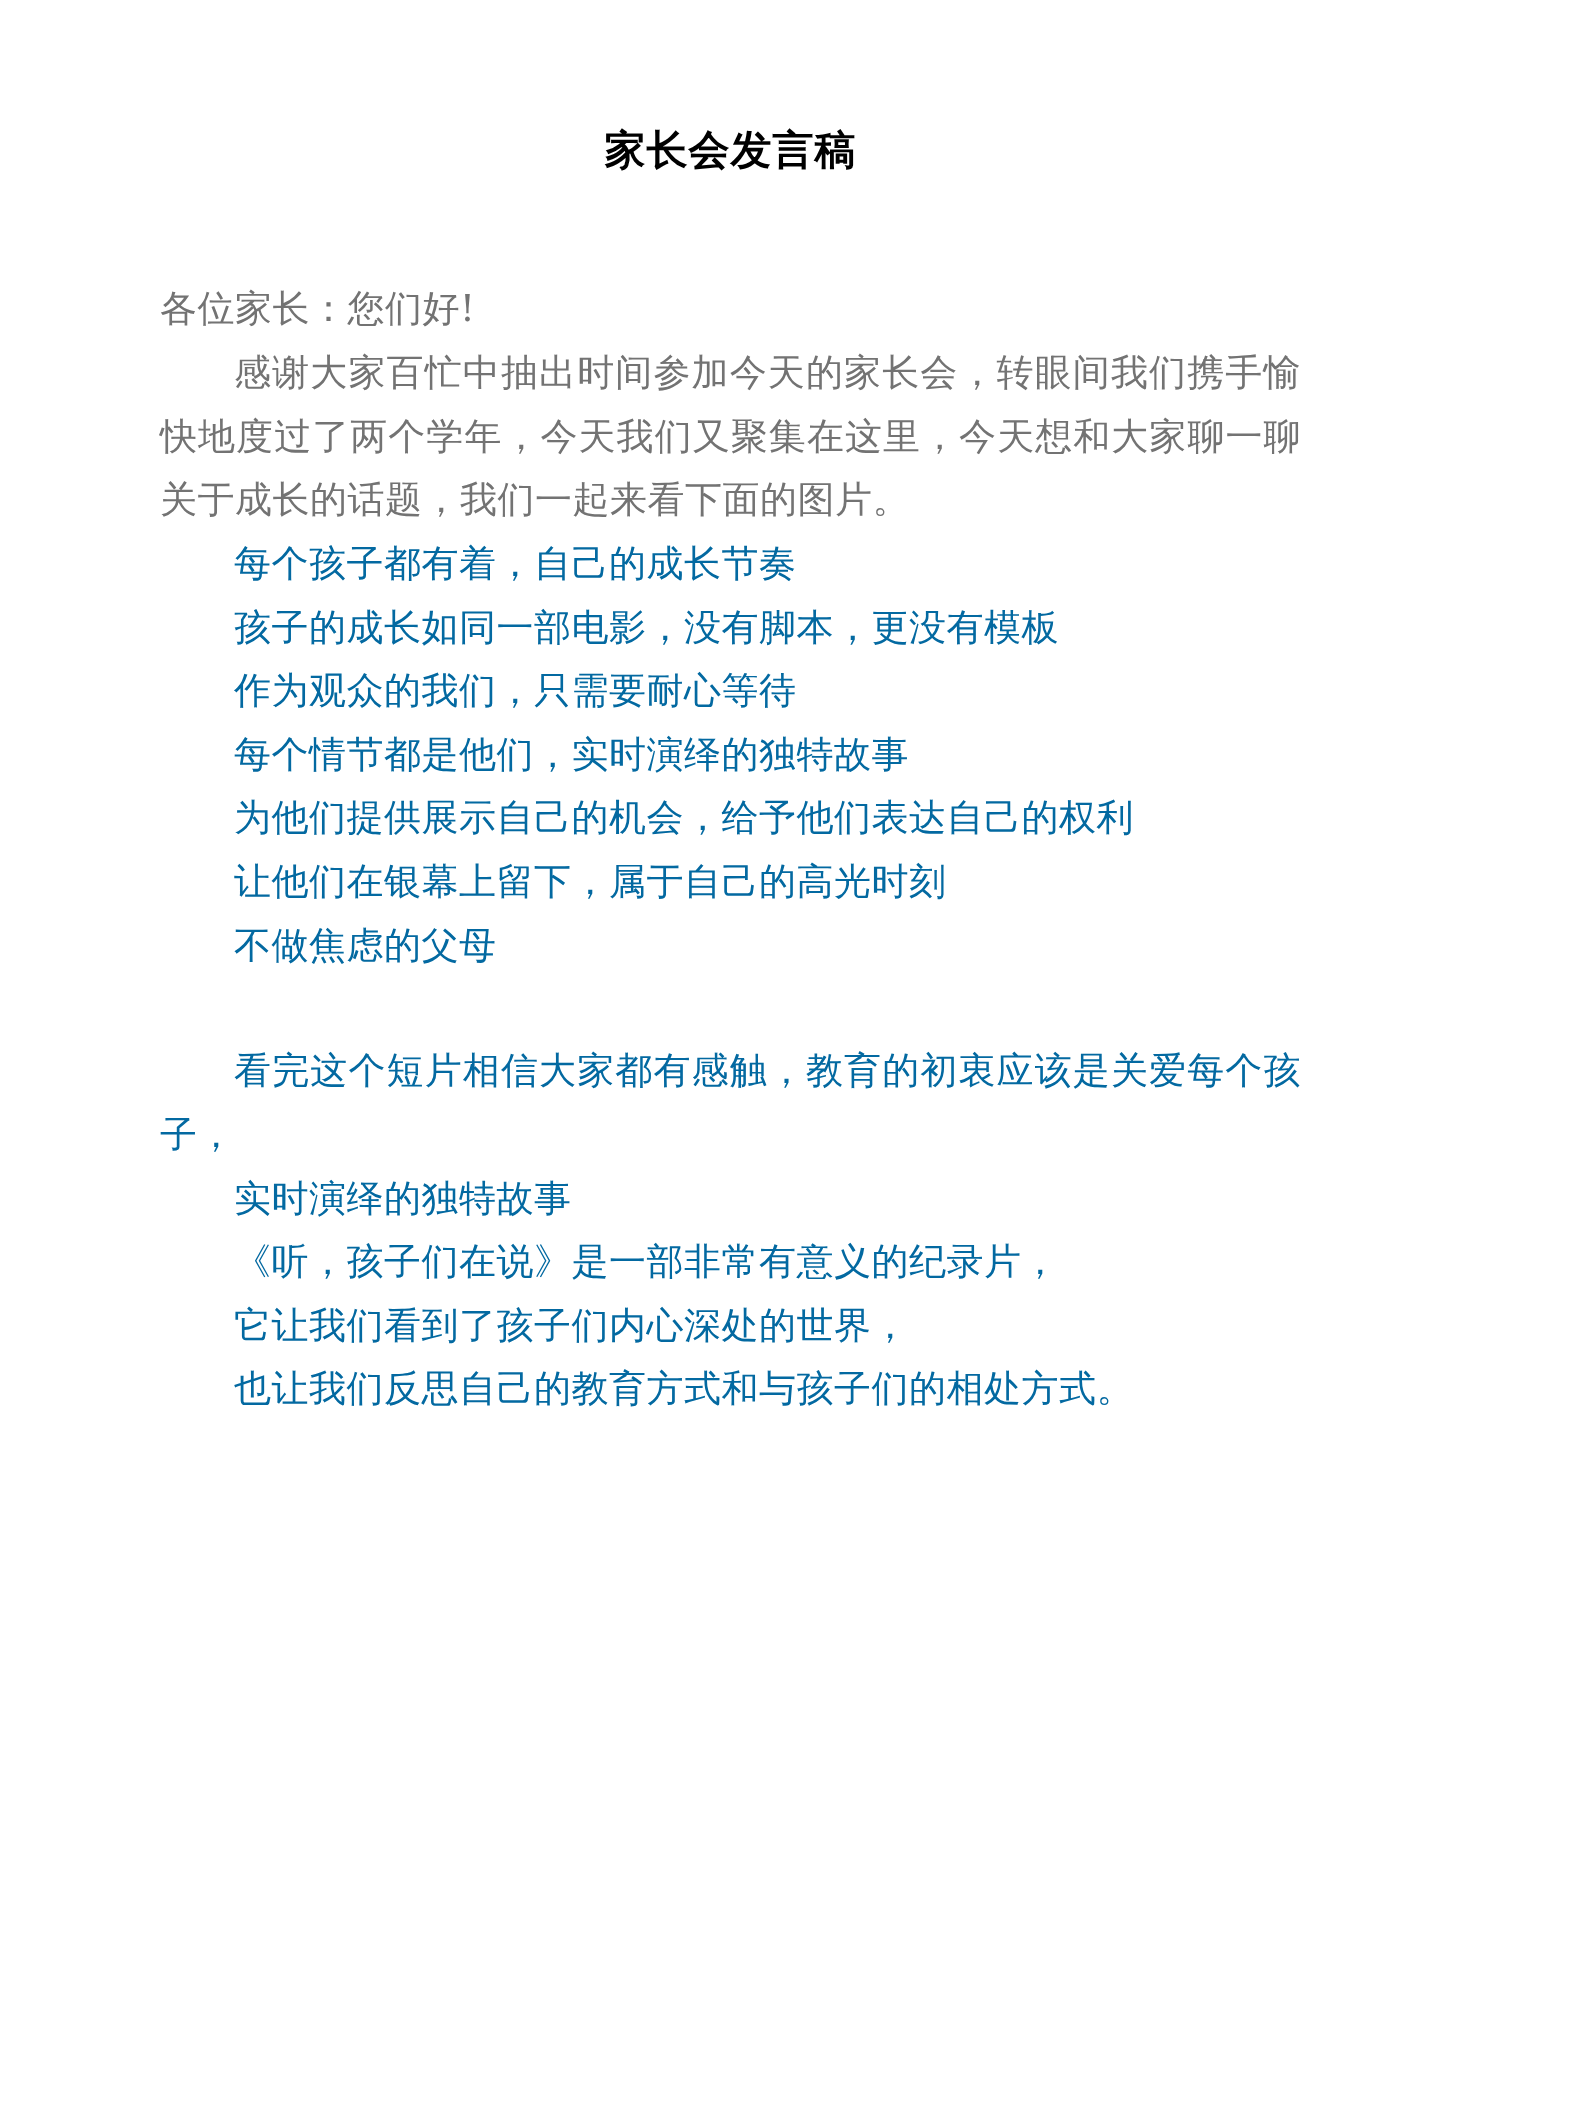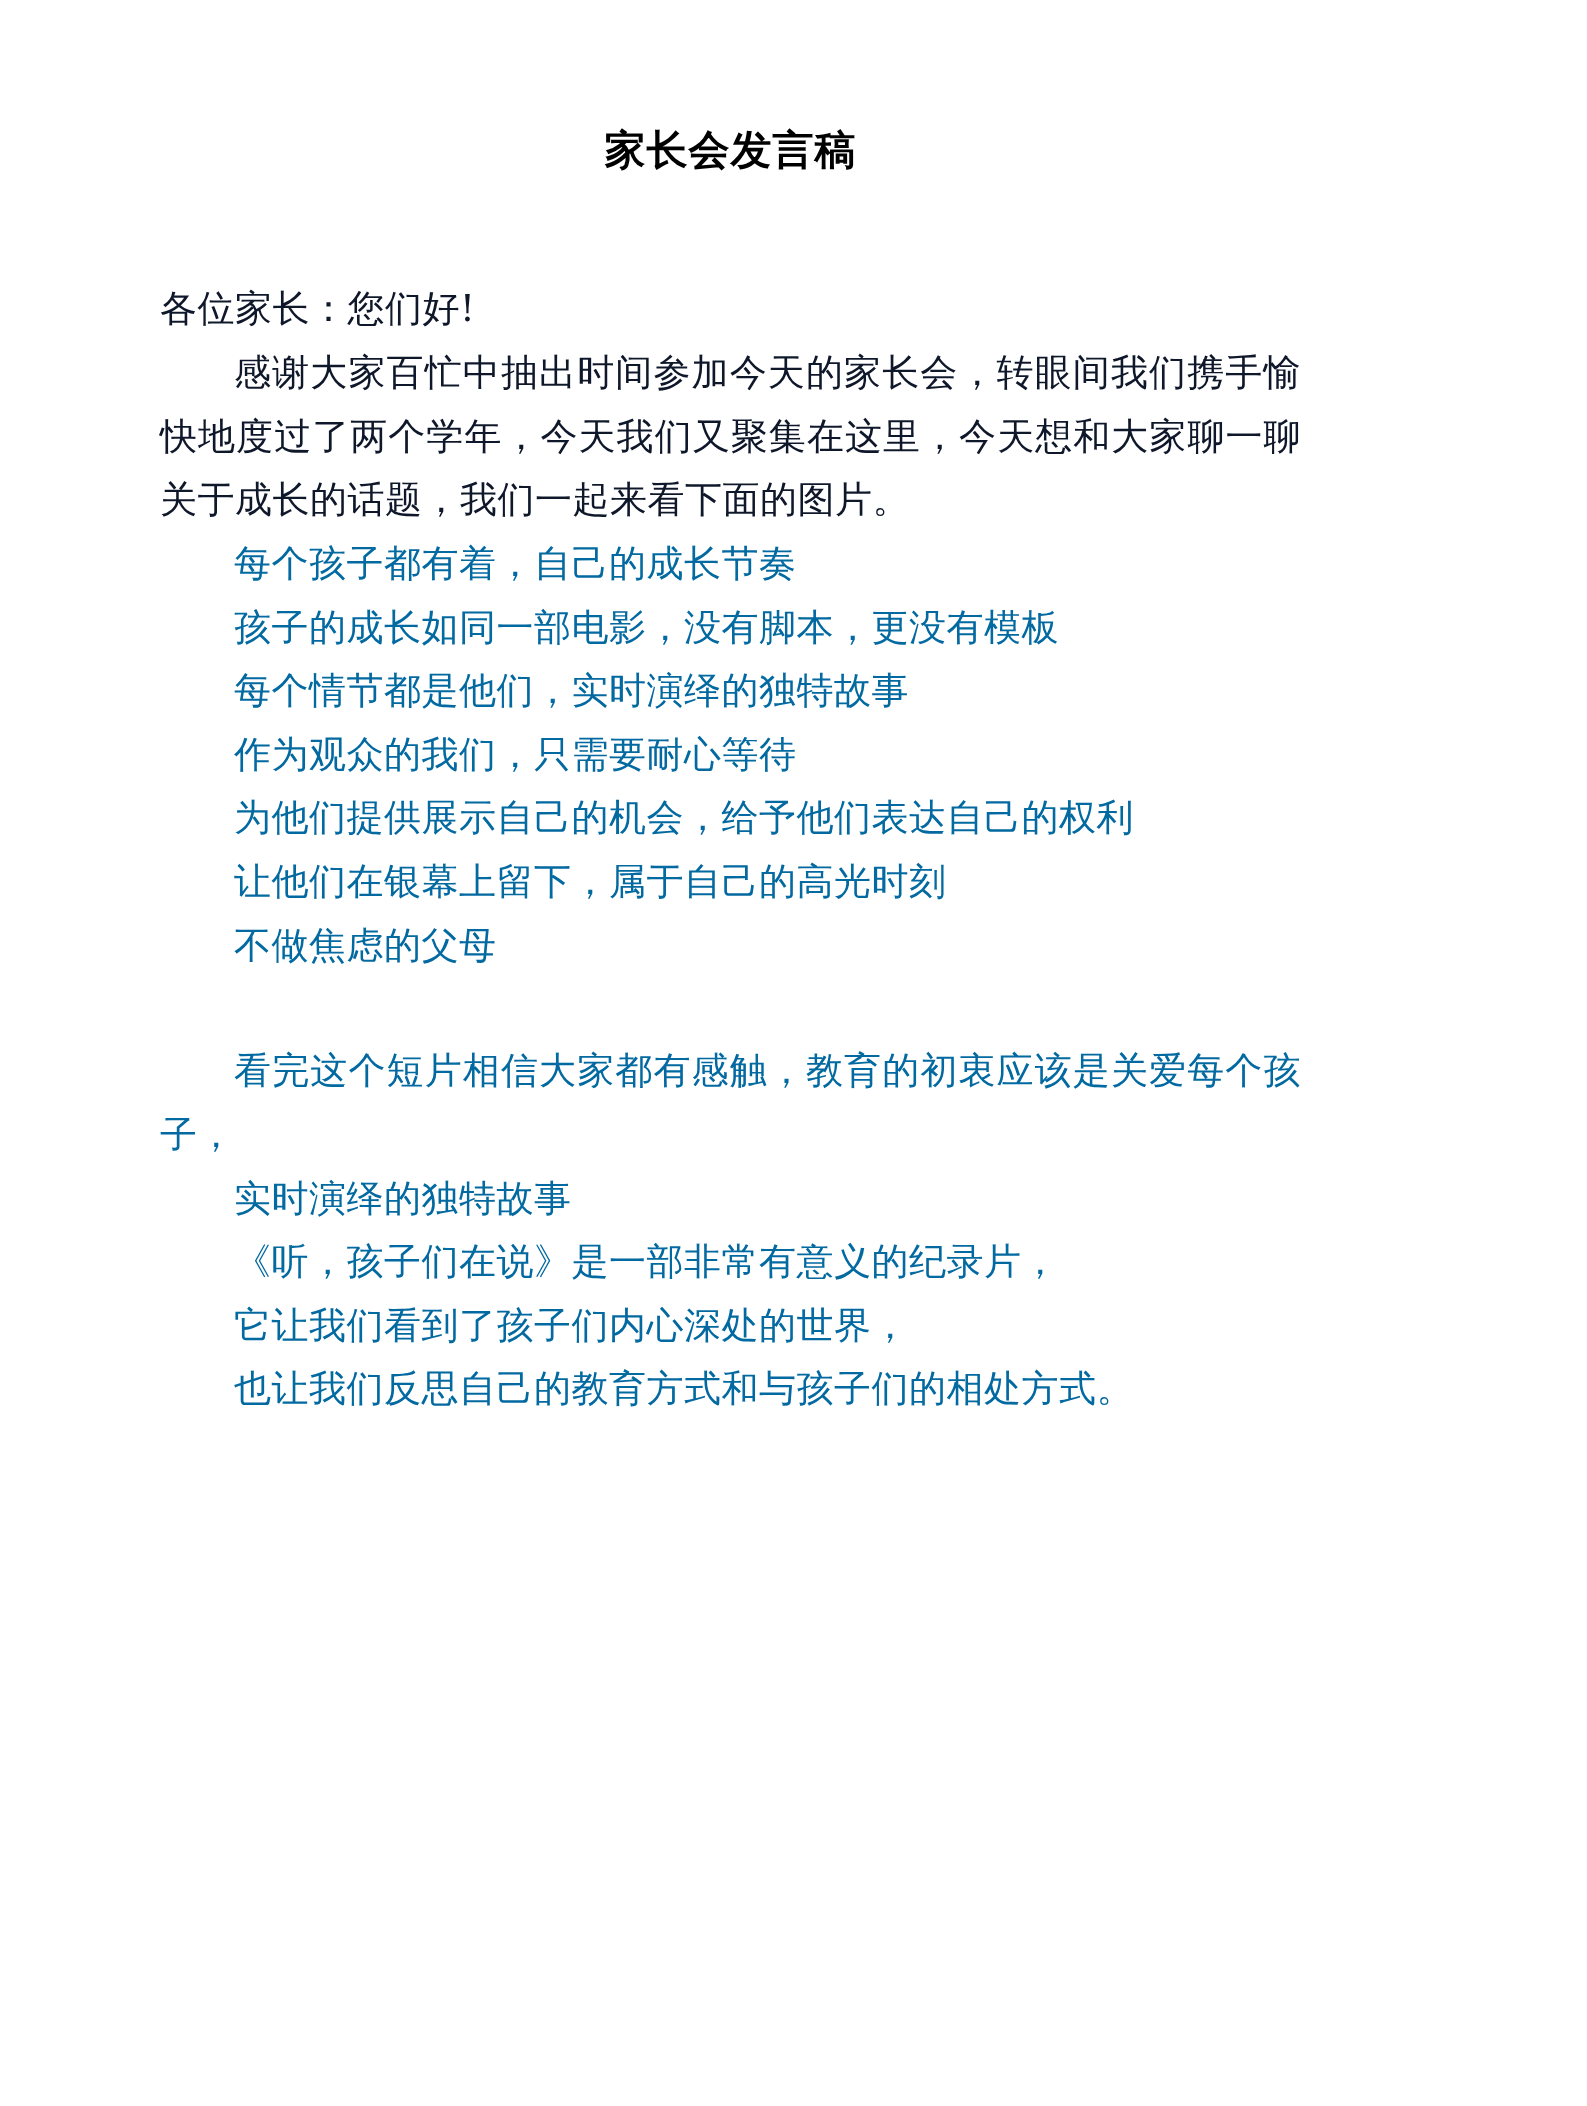--- a/index.html
+++ b/index.html
@@ -36,21 +36,21 @@
   }
   p.para {
     margin: 0;
     font-size: 37px;
     line-height: 1.72;
     text-align: justify;
     text-justify: inter-ideograph;
     letter-spacing: 0.5px;
   }
   p.black {
-    color: #0f172a;
+    color: #737373;
   }
   p.blue {
     color: #0369a1;
   }
   .indent-1 {
     text-indent: 74px;
   }
   .indent-blue {
     padding-left: 74px;
   }
@@ -67,22 +67,22 @@
 
   <div class="spacer-after-title"></div>
 
   <p class="para black">各位家长：您们好!</p>
 
   <p class="para black indent-1">感谢大家百忙中抽出时间参加今天的家长会，转眼间我们携手愉快地度过了两个学年，今天我们又聚集在这里，今天想和大家聊一聊关于成长的话题，我们一起来看下面的图片。</p>
 
   <div class="indent-blue">
     <p class="para blue">每个孩子都有着，自己的成长节奏</p>
     <p class="para blue">孩子的成长如同一部电影，没有脚本，更没有模板</p>
+    <p class="para blue">作为观众的我们，只需要耐心等待</p>
     <p class="para blue">每个情节都是他们，实时演绎的独特故事</p>
-    <p class="para blue">作为观众的我们，只需要耐心等待</p>
     <p class="para blue">为他们提供展示自己的机会，给予他们表达自己的权利</p>
     <p class="para blue">让他们在银幕上留下，属于自己的高光时刻</p>
     <p class="para blue">不做焦虑的父母</p>
   </div>
 
   <div class="blank-line"></div>
 
   <p class="para blue indent-1">看完这个短片相信大家都有感触，教育的初衷应该是关爱每个孩子，</p>
 
   <div class="indent-blue">

